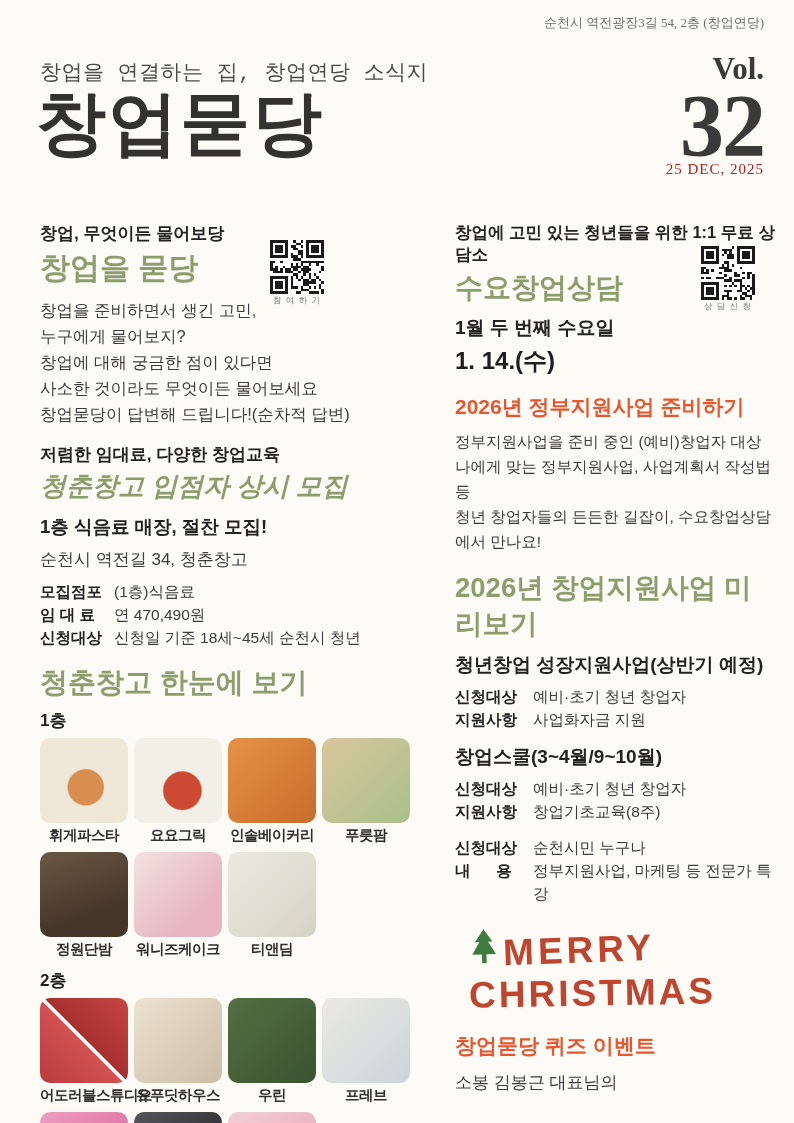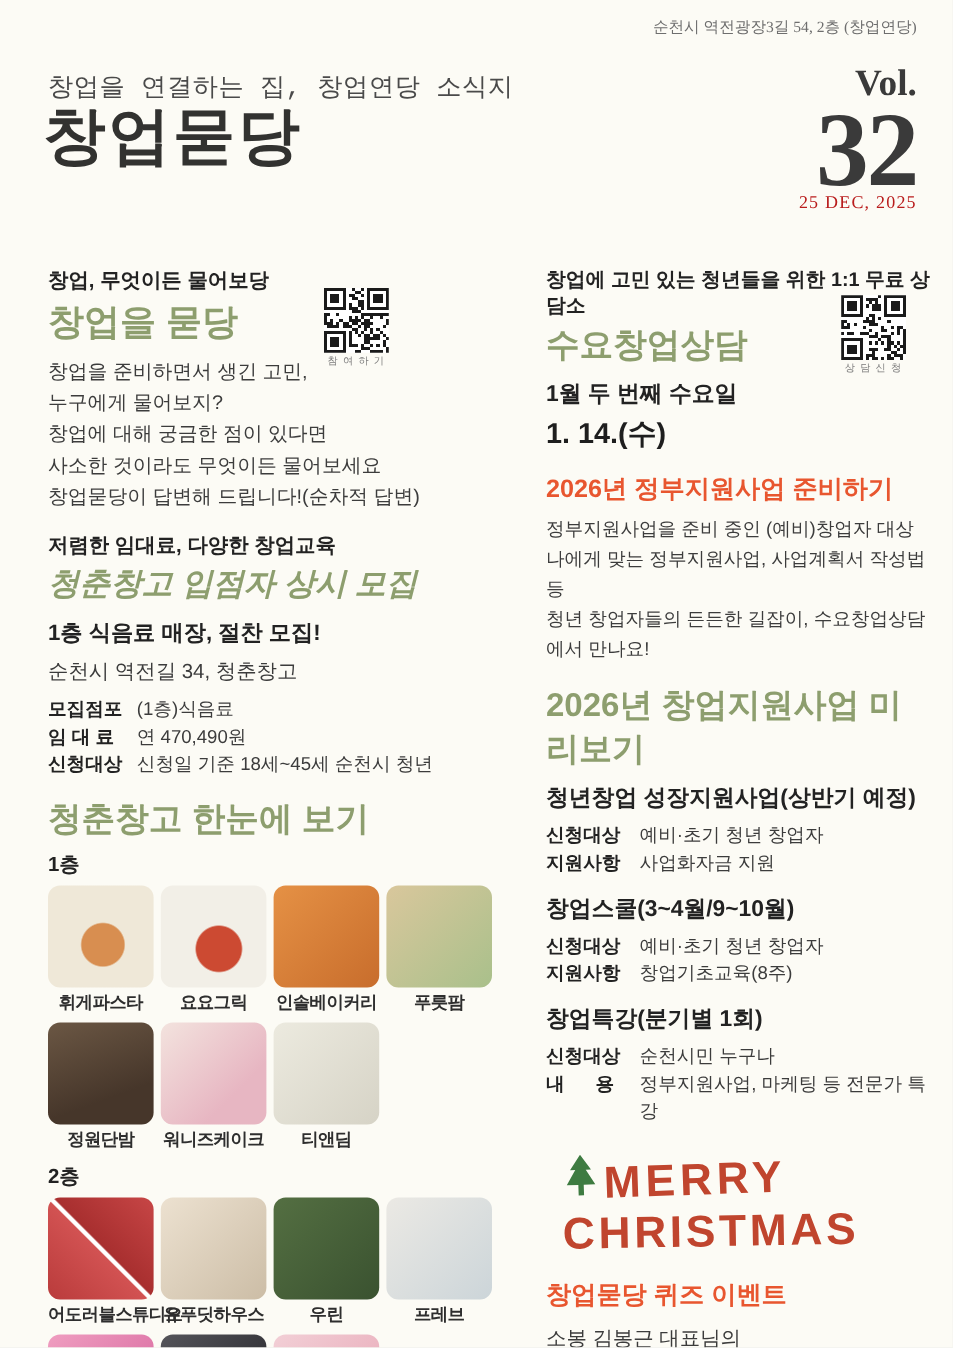--- a/index.html
+++ b/index.html
@@ -2,21 +2,21 @@
 <html><head>
 <meta charset="utf-8">
 <style>
   * { margin:0; padding:0; box-sizing:border-box; }
   body { background:#e9e9e9; font-family:"Liberation Sans", sans-serif; }
   .page { position:relative; width:794px; height:1123px; background:#fcfbf5; overflow:hidden; margin:0 auto; color:#333; }
 
   
   .address { position:absolute; top:14px; right:30px; font-family:"Liberation Serif", serif; font-size:13px; color:#6e6e6e; }
   .tagline { position:absolute; top:58px; left:40px; font-family:Liberation Mono, monospace; font-size:21px; color:#4a4a4a; letter-spacing:.5px; }
-  .main-title { position:absolute; top:88px; left:36px; font-size:52px; font-weight:900; color:#323230; letter-spacing:2px; line-height:1;text-align:center; }
+  .main-title { position:absolute; top:88px; left:36px; font-size:70px; font-weight:900; color:#323230; letter-spacing:2px; line-height:1;text-align:center; }
   .vol-box { position:absolute; top:52px; right:30px; text-align:right; font-family:"Liberation Serif", serif; color:#3a3a3a; }
   .vol-label { font-size:31px; font-weight:700; line-height:1.1; }
   .vol-number { font-size:88px; font-weight:700; line-height:.92; letter-spacing:-2px; }
   .vol-date { font-size:15px; color:#b91c1c; letter-spacing:1px; margin-top:-6px; }
 
   
   .col-left  { position:absolute; left:40px;  top:222px; width:392px; }
   .col-right { position:absolute; left:455px; top:222px; width:322px; }
 
   .kicker { font-size:17px; font-weight:700; color:#222; margin-bottom:3px; }
@@ -479,21 +479,20 @@
           <span class="d-label">신청대상</span>
           <span>예비·초기 청년 창업자</span>
         </div>
         <div class="d-row">
           <span class="d-label">지원사항</span>
           <span>창업기초교육(8주)</span>
         </div>
       </div>
 
       <div class="prog">
-        <div class="prog-title">창업특강(분기별 1회)</div>
         <div class="d-row">
           <span class="d-label">신청대상</span>
           <span>순천시민 누구나</span>
         </div>
         <div class="d-row">
           <span class="d-label">내      용</span>
           <span>정부지원사업, 마케팅 등 전문가 특강</span>
         </div>
       </div>
     </div>

